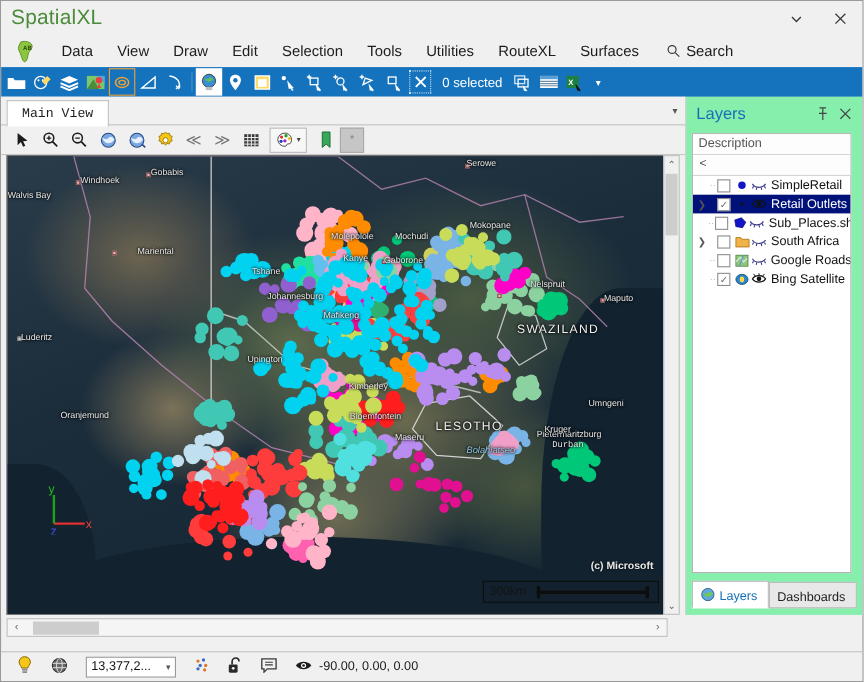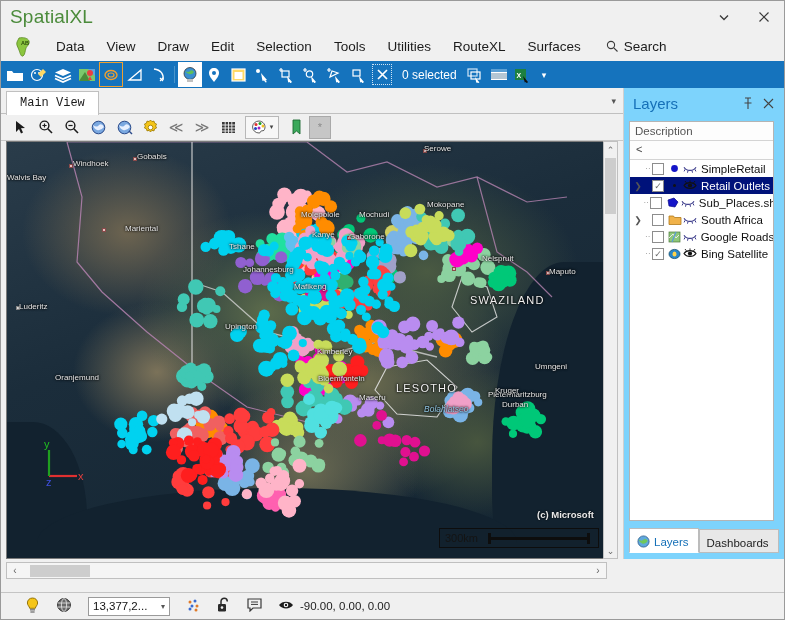--- a/index.html
+++ b/index.html
@@ -285,21 +285,21 @@
   }
   .hscroll .thumb {
     position: absolute; left: 23px; top: 2px;
     width: 60px; height: 12px; background: #cdcdcd;
   }
   .hscroll-wrap { position: relative; height: 20px; }
 
   
   .layers-pane {
     width: 161px;
-    background: #7dd3fc;
+    background: #86efac;
     position: relative;
     border-left: 1px solid #d0d0d0;
   }
   .layers-head {
     height: 30px;
     display: flex; align-items: center;
     padding: 0 6px 0 9px;
   }
   .layers-title {
     flex: 1;
@@ -382,21 +382,21 @@
 
   
   .statusbar {
     position: absolute;
     left: 0; bottom: 0;
     width: 783px; height: 27px;
     background: #f0f0f0;
     border-top: 1px solid #c4c4c4;
     display: flex;
     align-items: center;
-    padding-left: 16px;
+    padding-left: 6px;
     gap: 0px;
   }
   .sb-cell {
     display: flex; align-items: center;
     height: 22px;
     padding: 0 8px;
     font-size: 11.5px;
     color: #1c1c1c;
     gap: 6px;
   }
@@ -1839,21 +1839,21 @@
               <div class="maplabel " style="left: 542px; top: 125px;">Maputo</div>
               <div class="maplabel " style="left: 420px; top: 58px;">Mokopane</div>
               <div class="maplabel " style="left: 12px; top: 160px;">Luderitz</div>
               <div class="maplabel " style="left: 48px; top: 231px;">Oranjemund</div>
               <div class="maplabel " style="left: 0px; top: 31px;">Walvis Bay</div>
               <div class="maplabel big" style="left: 463px; top: 152px;">SWAZILAND</div>
               <div class="maplabel big" style="left: 389px; top: 240px;">LESOTHO</div>
               <div class="maplabel " style="left: 311px; top: 232px;">Bloemfontein</div>
               <div class="maplabel " style="left: 310px; top: 205px;">Kimberley</div>
               <div class="maplabel " style="left: 352px; top: 251px;">Maseru</div>
-              <div class="maplabel " style="left: 495px; top: 258px;">Durban</div>
+              <div class="maplabel " style="left: 495px; top: 258px; font-family: Liberation Mono, monospace;">Durban</div>
               <div class="maplabel " style="left: 481px; top: 248px;">Pietermaritzburg</div>
               <div class="maplabel " style="left: 528px; top: 220px;">Umngeni</div>
               <div class="maplabel " style="left: 488px; top: 244px;">Kruger</div>
               <div class="maplabel " style="left: 475px; top: 112px;">Nelspruit</div>
               <div class="maplabel water" style="left: 405px; top: 262px; margin-left: 12px;">Bolahlatseo</div>
               <div class="maplabel " style="left: 218px; top: 180px;">Upington</div>
               <div class="maplabel " style="left: 287px; top: 140px;">Mafikeng</div>
               <div class="maplabel " style="left: 222px; top: 100px;">Tshane</div>
             </div>
 

